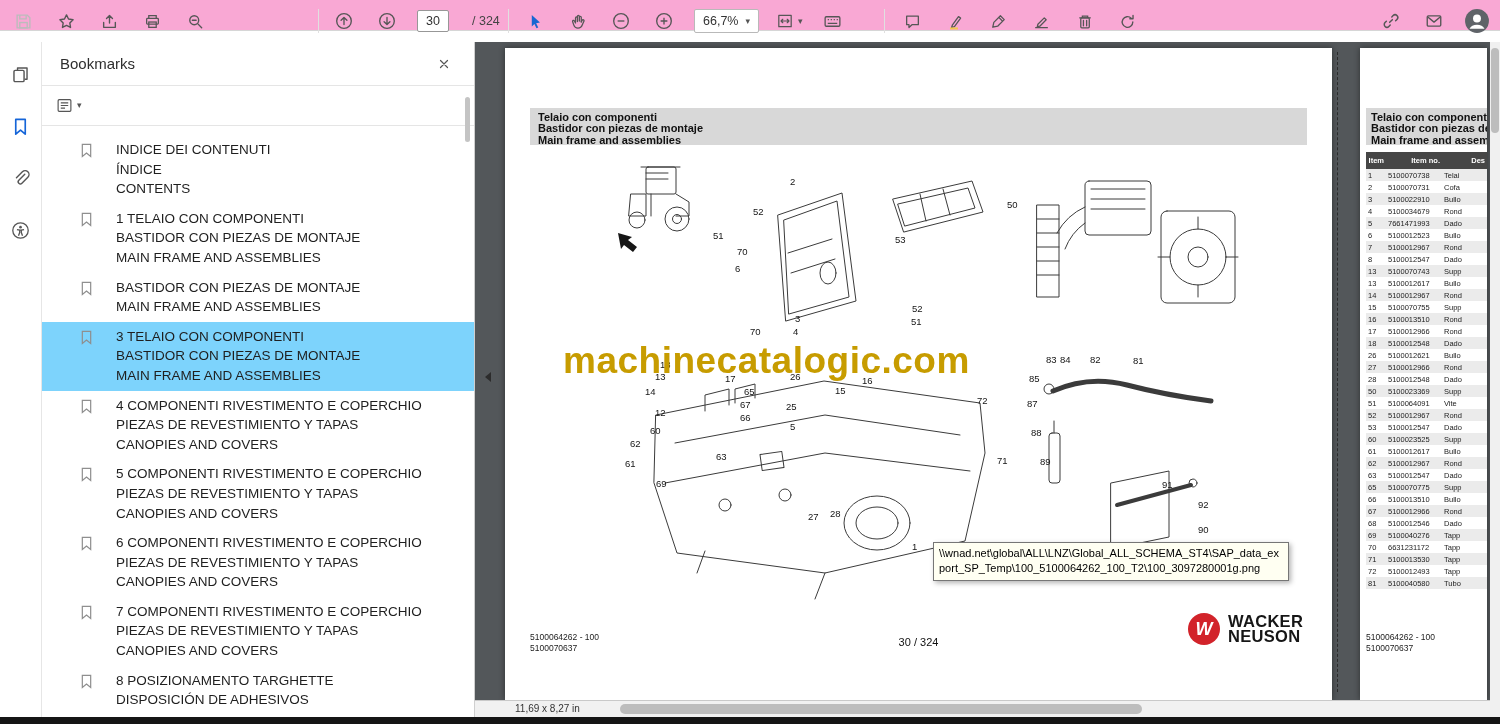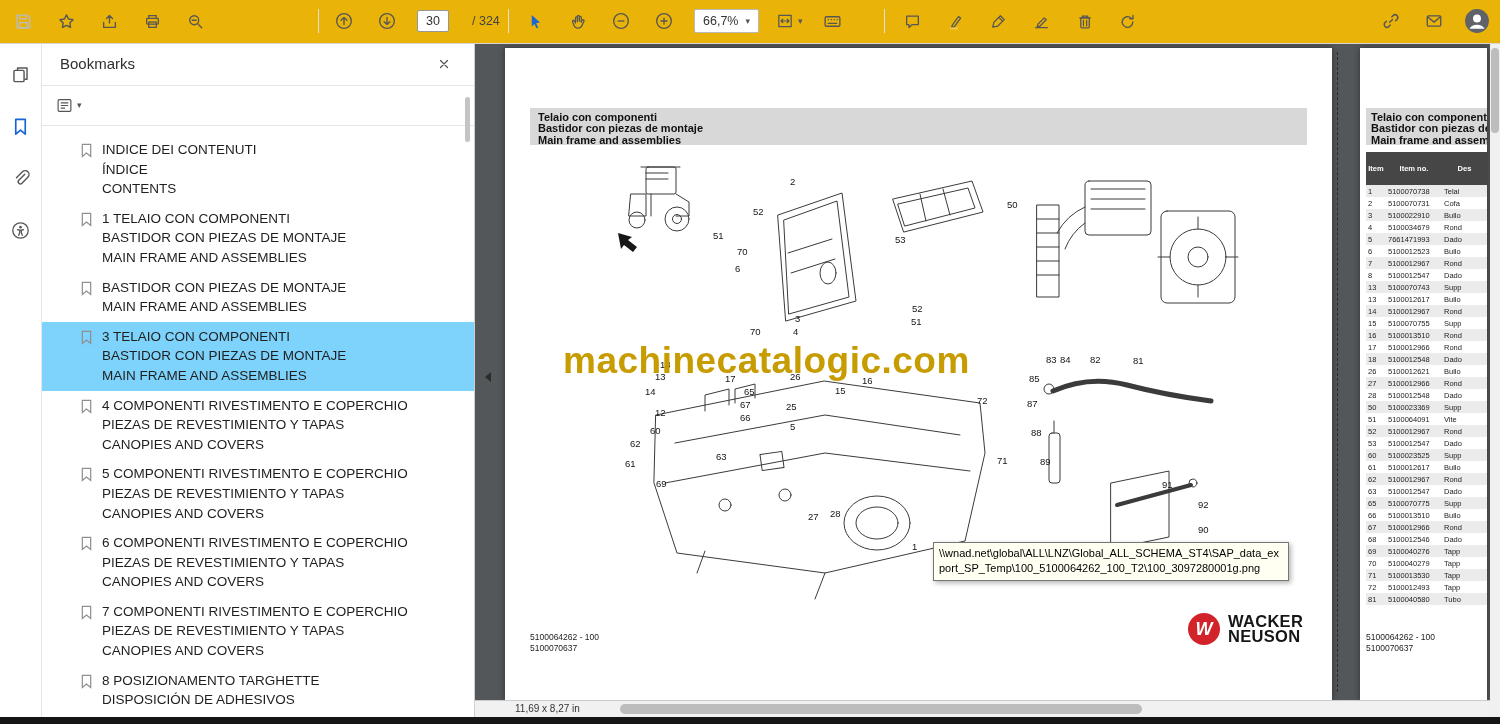--- a/index.html
+++ b/index.html
@@ -1,20 +1,20 @@
 <!DOCTYPE html>
 <html><head>
 <meta charset="utf-8">
 <style>
   *{margin:0;padding:0;box-sizing:border-box}
   html,body{width:1500px;height:724px;overflow:hidden}
   body{font-family:"Liberation Sans","DejaVu Sans",sans-serif;background:#fff;position:relative}
 
   
-  .toolbar{position:absolute;top:0;left:0;right:0;height:44px;background:#eab308;border-bottom:1px solid #d6d6d6;z-index:40}
+  .toolbar{position:absolute;top:0;left:0;right:0;height:31px;background:#f9a8d4;border-bottom:1px solid #d6d6d6;z-index:40}
   .tb-group{position:absolute;top:0;height:42px;display:flex;align-items:center;gap:17px}
   .tb-btn{width:26px;height:26px;border:none;background:none;display:flex;align-items:center;justify-content:center;cursor:pointer;padding:0;border-radius:3px}
   .tb-btn svg{display:block}
   .tb-sep{position:absolute;top:9px;width:1px;height:24px;background:#e0e0e0}
   .page-box{width:32px;height:22px;border:1px solid #979797;border-radius:2px;font-size:12.5px;text-align:center;color:#333;background:#fff;font-family:inherit}
   .page-total{font-size:12.5px;color:#444;margin-left:6px;white-space:nowrap}
   .zoom-combo{display:flex;align-items:center;gap:7px;border:1px solid #b9b9b9;border-radius:2px;height:24px;padding:0 8px;font-size:12.5px;color:#333;background:#fff;cursor:pointer}
   .caret{font-size:9px;color:#555;line-height:1}
   .fit-wrap{display:flex;align-items:center;gap:4px;cursor:pointer}
 
@@ -23,21 +23,21 @@
   .strip-btn{width:28px;height:28px;border:none;background:none;display:flex;align-items:center;justify-content:center;cursor:pointer}
 
   
   .bm-panel{position:absolute;top:42px;left:42px;width:433px;bottom:7px;background:#fff;border-right:1px solid #cfcfcf;z-index:30}
   .bm-header{height:44px;display:flex;align-items:center;justify-content:space-between;padding:0 18px;border-bottom:1px solid #e5e5e5}
   .bm-title{font-size:15px;color:#2e2e2e}
   .bm-close{border:none;background:none;cursor:pointer;width:24px;height:24px;display:flex;align-items:center;justify-content:center}
   .bm-options{height:40px;display:flex;align-items:center;gap:5px;padding:0 14px;border-bottom:1px solid #e5e5e5}
   .bm-opt-btn{border:none;background:none;cursor:pointer;display:flex;align-items:center;gap:4px}
   .bm-list{position:absolute;top:85px;left:0;right:0;bottom:0;overflow:hidden;padding-top:8px}
-  .bm-item{display:flex;gap:8px;padding:5px 8px 5px 38px;cursor:pointer}
+  .bm-item{display:flex;gap:22px;padding:5px 8px 5px 38px;cursor:pointer}
   .bm-item.selected{background:#7dd3fc}
   .bm-ic{flex:0 0 14px;padding-top:3px}
   .bm-lines{font-size:13.5px;color:#1f1f1f;line-height:19.6px}
   .bm-scroll{position:absolute;right:4px;top:55px;width:5px;height:45px;background:#c4c4c4;border-radius:3px;cursor:pointer}
 
   
   .canvas{position:absolute;top:42px;left:475px;width:1015px;height:658px;background:#53575a;z-index:10;overflow:hidden}
   .collapse-handle{position:absolute;left:6px;top:328px;width:14px;height:16px;background:none;border:none;cursor:pointer}
   .page{position:absolute;background:#fff;box-shadow:0 0 6px rgba(0,0,0,.45)}
   .page-main{left:30px;top:6px;width:827px;height:652px}
@@ -55,21 +55,21 @@
 
   .tooltip{position:absolute;left:428px;top:494px;width:356px;background:#fffff2;border:1px solid #767676;box-shadow:2px 2px 5px rgba(0,0,0,.3);font-size:11px;line-height:1.4;padding:3px 5px;color:#000;word-break:break-all;z-index:6}
 
   .doc-ids{position:absolute;left:25px;top:584px;font-size:8.5px;line-height:10.5px;color:#222}
   .page-num{position:absolute;left:0;right:0;top:588px;text-align:center;font-size:11px;color:#111}
   .brand{position:absolute;left:683px;top:565px;display:flex;align-items:center;gap:8px}
   .brand-mark{width:32px;height:32px;border-radius:50%;background:#d2232a;color:#fff;font-weight:bold;font-style:italic;font-size:18px;display:flex;align-items:center;justify-content:center}
   .brand-text{font-weight:800;font-size:16.5px;line-height:15.5px;letter-spacing:.3px;color:#161616}
 
   .parts-table{position:absolute;left:6px;right:0;top:104px;border-collapse:collapse;font-size:7.5px;width:121px;table-layout:fixed}
-  .parts-table th{background:#464646;color:#fff;font-weight:bold;text-align:center;padding:12px 2px;height:11px;white-space:nowrap;overflow:hidden}
+  .parts-table th{background:#464646;color:#fff;font-weight:bold;text-align:right;padding:4px 2px;height:11px;white-space:nowrap;overflow:hidden}
   .parts-table td{padding:0 2px;height:12px;color:#222;white-space:nowrap;overflow:hidden}
   .parts-table tr.alt td{background:#ebebeb}
   .parts-table col.c1{width:20px}.parts-table col.c2{width:56px}
   .page-next .doc-ids{left:6px}
 
   
   .statusbar{position:absolute;left:475px;right:0;top:700px;height:17px;background:#f1f1f1;border-top:1px solid #c9c9c9;z-index:20}
   .size-text{position:absolute;left:40px;top:2px;font-size:10px;color:#333}
   .hscroll{position:absolute;left:140px;right:12px;top:3px;height:10px;cursor:pointer}
   .hscroll-thumb{position:absolute;left:5px;top:0;width:522px;height:10px;background:#bdbdbd;border-radius:5px}
@@ -536,20 +536,21 @@
     </svg>
 
     <div class="watermark">machinecatalogic.com</div>
 
     <div class="tooltip">\\wnad.net\global\ALL\LNZ\Global_ALL_SCHEMA_ST4\SAP_data_export_SP_Temp\100_5100064262_100_T2\100_3097280001g.png</div>
 
     <div class="doc-ids">
       <div>5100064262 - 100</div>
       <div>5100070637</div>
     </div>
+    <div class="page-num">30 / 324</div>
     <div class="brand">
       <div class="brand-mark">W</div>
       <div class="brand-text">
         <div>WACKER</div>
         <div>NEUSON</div>
       </div>
     </div>
   </section>
 
   <div class="page-split"></div>
@@ -724,21 +725,21 @@
             <td>5100012546</td>
             <td>Dado</td>
           </tr>
           <tr class="alt">
             <td>69</td>
             <td>5100040276</td>
             <td>Tapp</td>
           </tr>
           <tr>
             <td>70</td>
-            <td>5100040279</td>
+            <td>6631231172</td>
             <td>Tapp</td>
           </tr>
           <tr class="alt">
             <td>71</td>
             <td>5100013530</td>
             <td>Tapp</td>
           </tr>
           <tr>
             <td>72</td>
             <td>5100012493</td>

